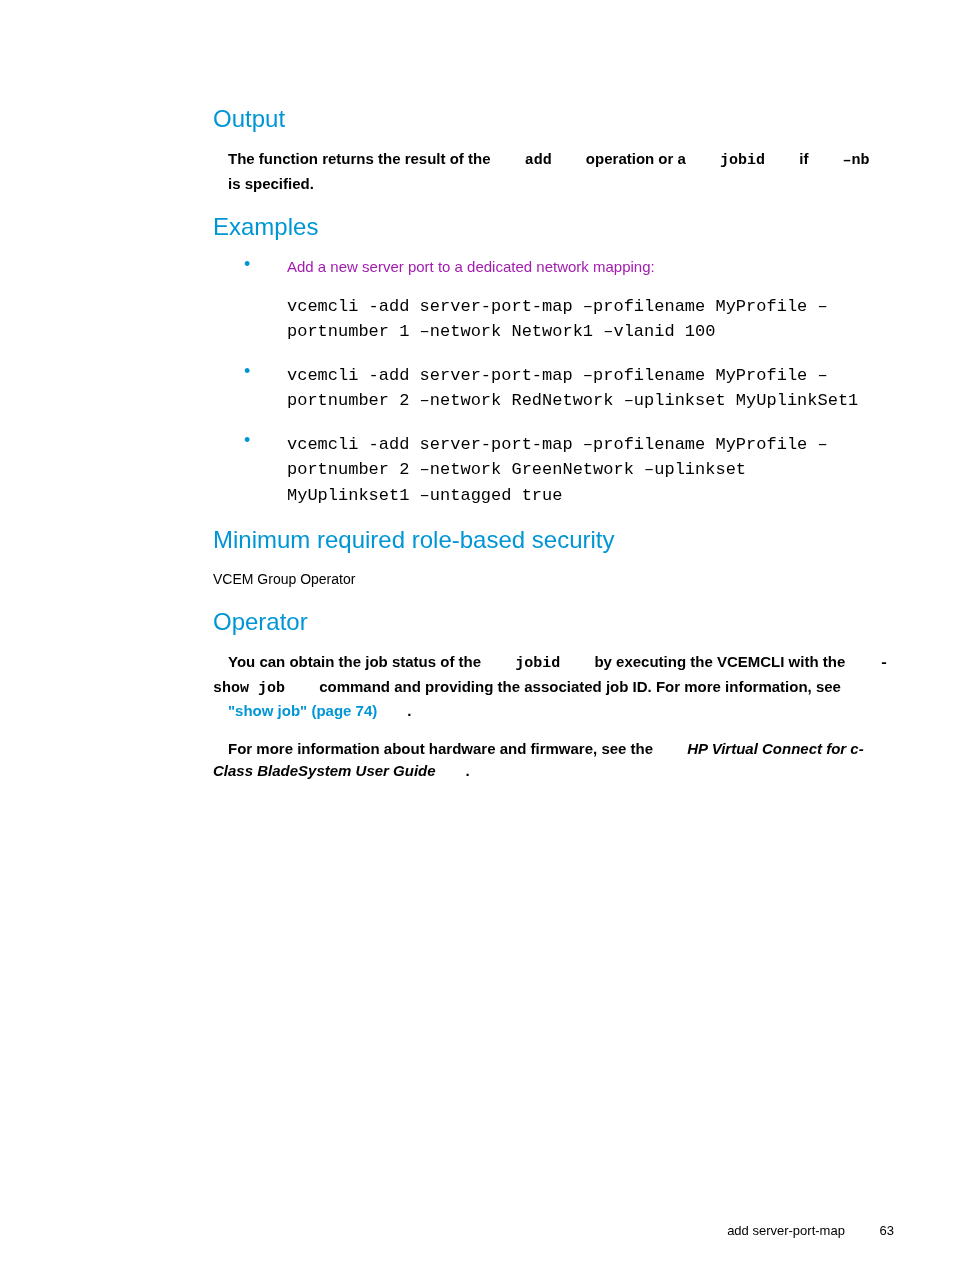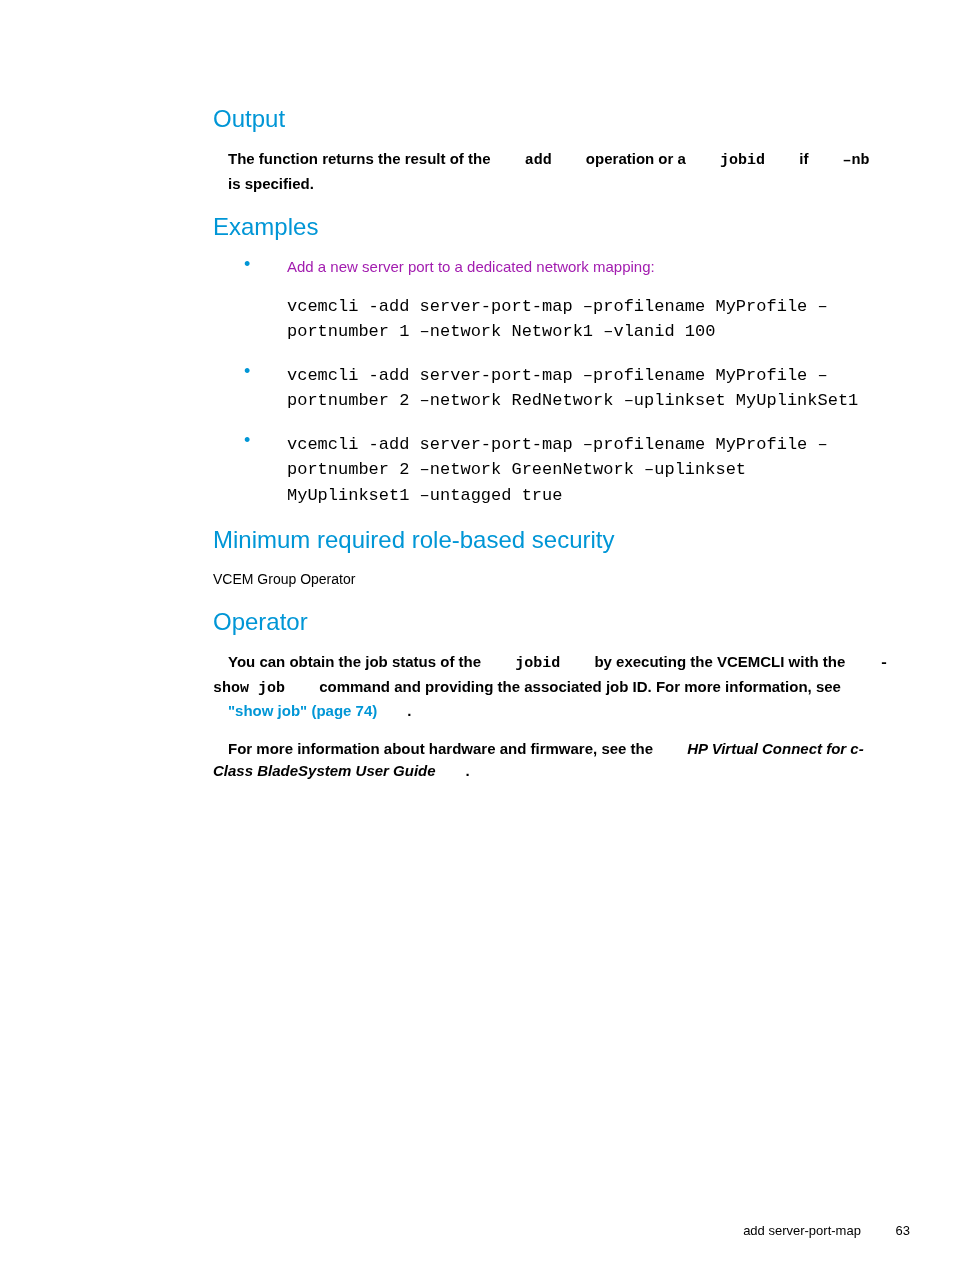--- a/index.html
+++ b/index.html
@@ -78,21 +78,21 @@
     a.link {
       color: #0096d6;
       text-decoration: none;
     }
     .italic {
       font-style: italic;
     }
     .footer {
       position: absolute;
       bottom: 48px;
-      right: 44px;
+      right: 60px;
       font-size: 13px;
       color: #000000;
     }
     .page-num {
       margin-left: 16px;
     }
   </style>
 </head>
 <body>
 

